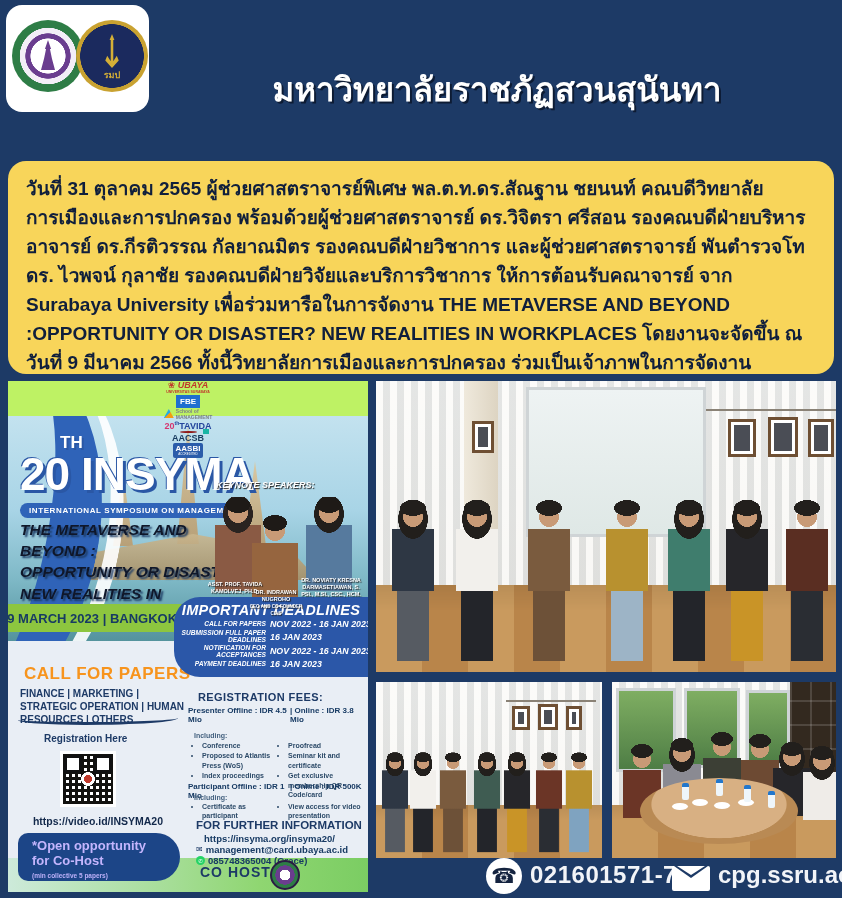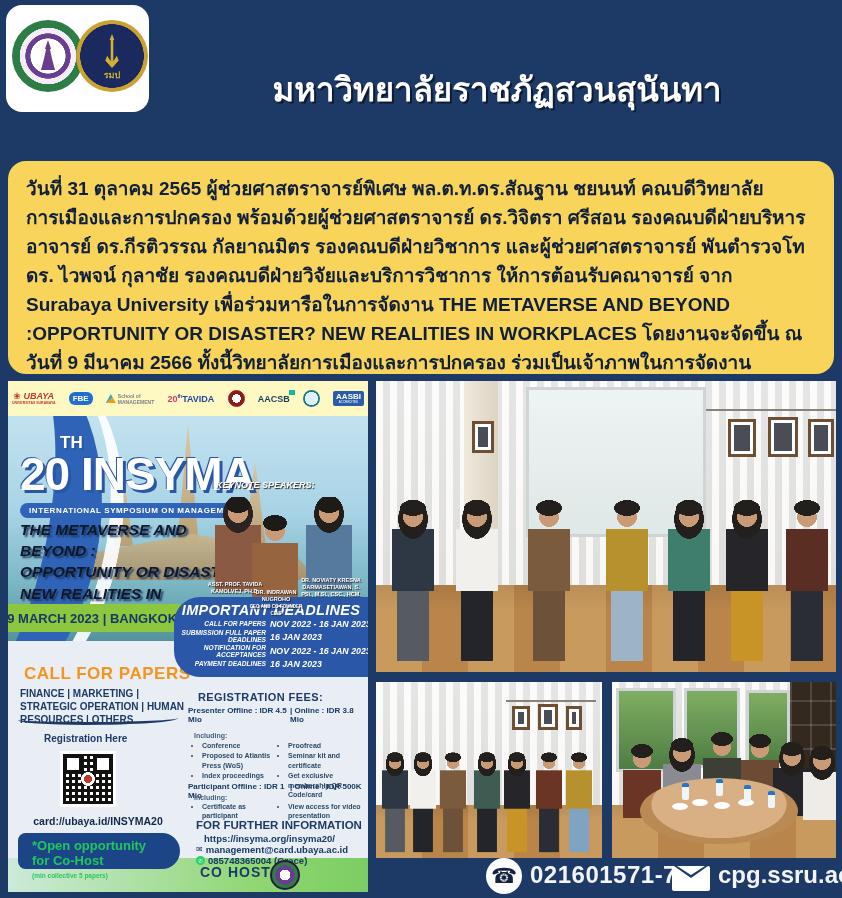--- a/index.html
+++ b/index.html
@@ -16,25 +16,25 @@
   .seal2::after{content:"รมป";position:absolute;left:0;right:0;top:48px;text-align:center;font-size:9px;color:#d4af37;font-weight:700;}
   .hd-title{position:absolute;left:158px;right:6px;top:10px;text-align:center;color:#fff;font-weight:800;font-size:41px;letter-spacing:0;text-shadow:2px 2px 0 #0d1b33;}
   .hd-sub{position:absolute;left:158px;right:6px;top:63px;text-align:center;color:#fff;font-weight:800;font-size:33px;text-shadow:2px 2px 0 #0d1b33;}
   .badge{position:absolute;right:8px;top:112px;width:332px;height:56px;background:#fff;border-radius:16px;display:flex;align-items:center;justify-content:center;color:#16325c;font-size:31px;font-weight:800;z-index:9;}
 
   
   .annc{position:absolute;left:8px;top:161px;width:826px;height:213px;background:#f8d55a;border-radius:18px;padding:13px 18px 10px 18px;color:#101f3c;font-size:19px;font-weight:700;line-height:1.53;z-index:5;}
 
   
   .poster{position:absolute;left:8px;top:381px;width:360px;height:511px;background:#e9eef5;overflow:hidden;}
-  .logo-strip{position:absolute;left:0;top:0;width:360px;height:35px;background:#fef9c3;display:flex;align-items:center;justify-content:space-between;padding:0 4px;z-index:4;}
+  .logo-strip{position:absolute;left:0;top:0;width:360px;height:35px;background:#bef264;display:flex;align-items:center;justify-content:space-between;padding:0 4px;z-index:4;flex-direction:column;}
   .lg-it{display:flex;flex-direction:column;align-items:center;line-height:1;}
   .lg-ubaya{color:#c0392b;font-weight:800;font-size:9px;}
   .lg-sub{font-size:3.5px;color:#c0392b;font-weight:700;margin-top:1px;}
-  .lg-fbe{background:#1f6fd0;color:#fff;font-weight:800;font-size:8px;padding:2px 4px;border-radius:6px;}
+  .lg-fbe{background:#1f6fd0;color:#fff;font-weight:800;font-size:8px;padding:2px 4px;border-radius:0;}
   .lg-som{color:#7a7f88;font-weight:700;font-size:5px;text-align:left;display:flex;align-items:center;gap:2px;}
   .lg-tri{width:10px;height:9px;background:linear-gradient(135deg,#2aa8e0 50%,#f39c12 50%);clip-path:polygon(0 100%,50% 0,100% 100%);}
   .lg-ins{font-weight:800;font-size:9px;color:#24459c;}
   .lg-ins b{color:#d6356f;}
   .lg-circ{width:17px;height:17px;border-radius:50%;}
   .lg-c1{background:radial-gradient(circle,#fff 0 40%,#8e1b1b 41% 100%);border:1px solid #8e1b1b;}
   .lg-c2{background:radial-gradient(circle,#dff0f7 0 55%,#1b7a8e 56% 100%);}
   .lg-aacsb{color:#173a5e;font-weight:800;font-size:9px;position:relative;}
   .lg-aacsb i{position:absolute;right:-5px;top:-4px;width:6px;height:5px;background:#19b5a4;font-style:normal;}
   .lg-aasbi{background:#2a5caa;color:#fff;font-weight:800;font-size:8px;padding:2px 3px;border-radius:2px;text-align:center;line-height:1;}
@@ -75,21 +75,21 @@
   .tracks{position:absolute;left:12px;top:306px;width:172px;z-index:3;color:#1d3a66;font-weight:800;font-size:10px;line-height:1.3;}
   .swline{position:absolute;left:10px;top:332px;width:160px;height:12px;border-bottom:3px solid #1d3a66;border-radius:0 0 70% 50%;z-index:3;}
   .reg-h{position:absolute;left:36px;top:352px;z-index:3;color:#1d3a66;font-weight:700;font-size:10px;}
   .qr{position:absolute;left:52px;top:370px;width:56px;height:56px;z-index:3;border:3px solid #fff;background:
     radial-gradient(circle 7px at 50% 50%,#c0392b 60%,#fff 61% 98%,transparent 100%),
     repeating-linear-gradient(0deg,#13120f 0 3px,transparent 3px 6px),
     repeating-linear-gradient(90deg,#13120f 0 3px,#fff 3px 6px);}
   .qr::before,.qr::after{content:"";position:absolute;width:12px;height:12px;border:3px solid #111;background:#fff;}
   .qr::before{left:1px;top:1px;} .qr::after{right:1px;top:1px;}
   .qr-url{position:absolute;left:6px;top:434px;width:168px;text-align:center;z-index:3;color:#12284a;font-weight:800;font-size:10.5px;white-space:nowrap;}
-  .openbox{position:absolute;left:10px;top:452px;width:162px;height:36px;background:#1c4587;border-radius:10px 24px 24px 10px;z-index:7;color:#22c55e;padding:6px 0 0 14px;}
+  .openbox{position:absolute;left:10px;top:452px;width:162px;height:48px;background:#1c4587;border-radius:10px 24px 24px 10px;z-index:7;color:#c4b5fd;padding:6px 0 0 14px;}
   .ob1{font-size:13px;font-weight:700;line-height:1.15;}
   .ob2{font-size:6.5px;font-weight:700;margin-top:3px;opacity:.95;}
 
   .fees-h{position:absolute;left:190px;top:310px;z-index:6;color:#1d3a66;font-weight:800;font-size:11px;letter-spacing:.4px;}
   .fee-row{position:absolute;left:180px;width:178px;z-index:6;display:flex;color:#173a63;font-weight:800;font-size:8px;line-height:1.1;}
   .fee-row .fl{width:102px;} .fee-row .fr{flex:1;}
   .inc{position:absolute;left:186px;z-index:6;color:#44617f;font-size:7px;font-weight:700;}
   .blist{position:absolute;z-index:6;margin:0;padding:0 0 0 8px;color:#2c4a68;font-size:7px;line-height:1.35;font-weight:600;width:86px;}
   .blist li{margin:0 0 1px 0;}
   .info-h{position:absolute;left:188px;top:438px;z-index:6;color:#1d3a66;font-weight:800;font-size:11.5px;white-space:nowrap;}
@@ -226,21 +226,21 @@
           <span class="dead-v">16 JAN 2023</span>
         </div>
     </div>
 
     <div class="panel"></div>
     <div class="cfp-h">CALL FOR PAPERS</div>
     <div class="tracks">FINANCE | MARKETING | STRATEGIC OPERATION | HUMAN RESOURCES | OTHERS</div>
     <div class="swline"></div>
     <div class="reg-h">Registration Here</div>
     <div class="qr"></div>
-    <div class="qr-url">card://ubaya.id/INSYMA20</div>
+    <div class="qr-url">https://video.id/INSYMA20</div>
 
     <div class="fees-h">REGISTRATION FEES:</div>
     <div class="fee-row" style="top:326px;">
         <span class="fl">Presenter Offline : IDR 4.5 Mio</span>
         <span class="fr">| Online : IDR 3.8 Mio</span>
       </div>
     <div class="inc" style="top:351px;">Including:</div>
     <ul class="blist" style="left:186px;top:360px;">
       <li>Conference</li>
       <li>Proposed to Atlantis Press (WoS)</li>

